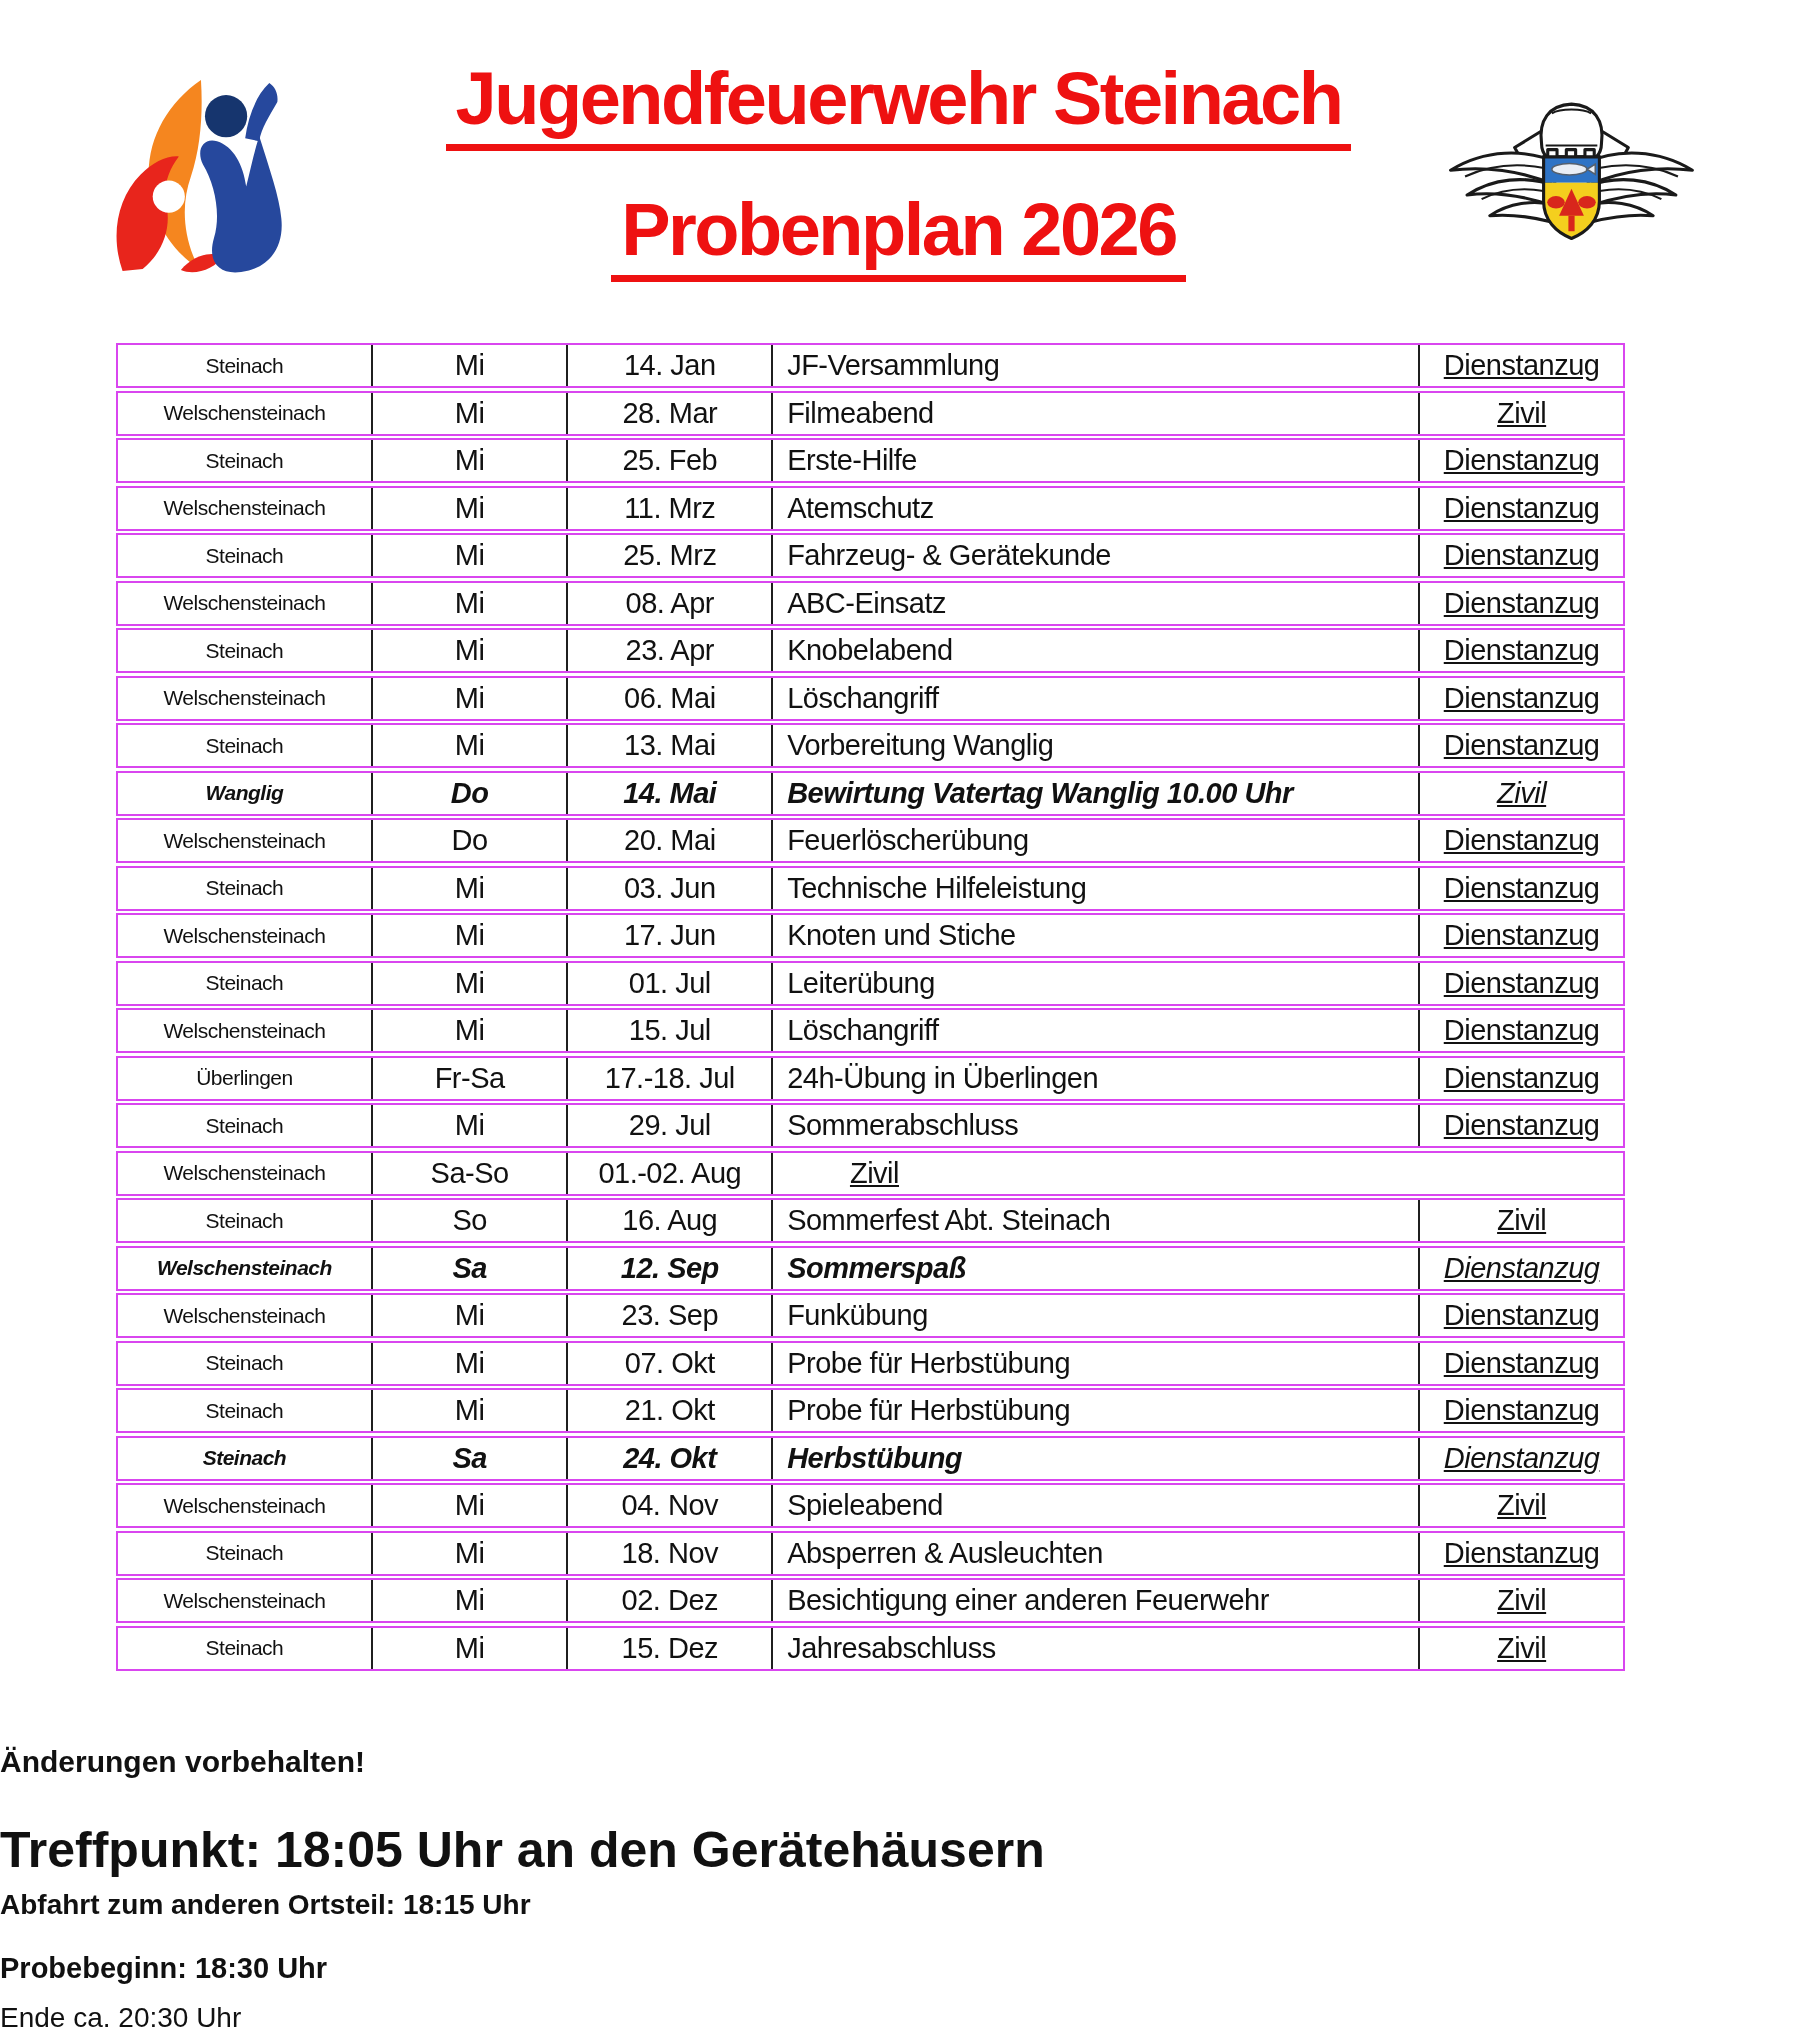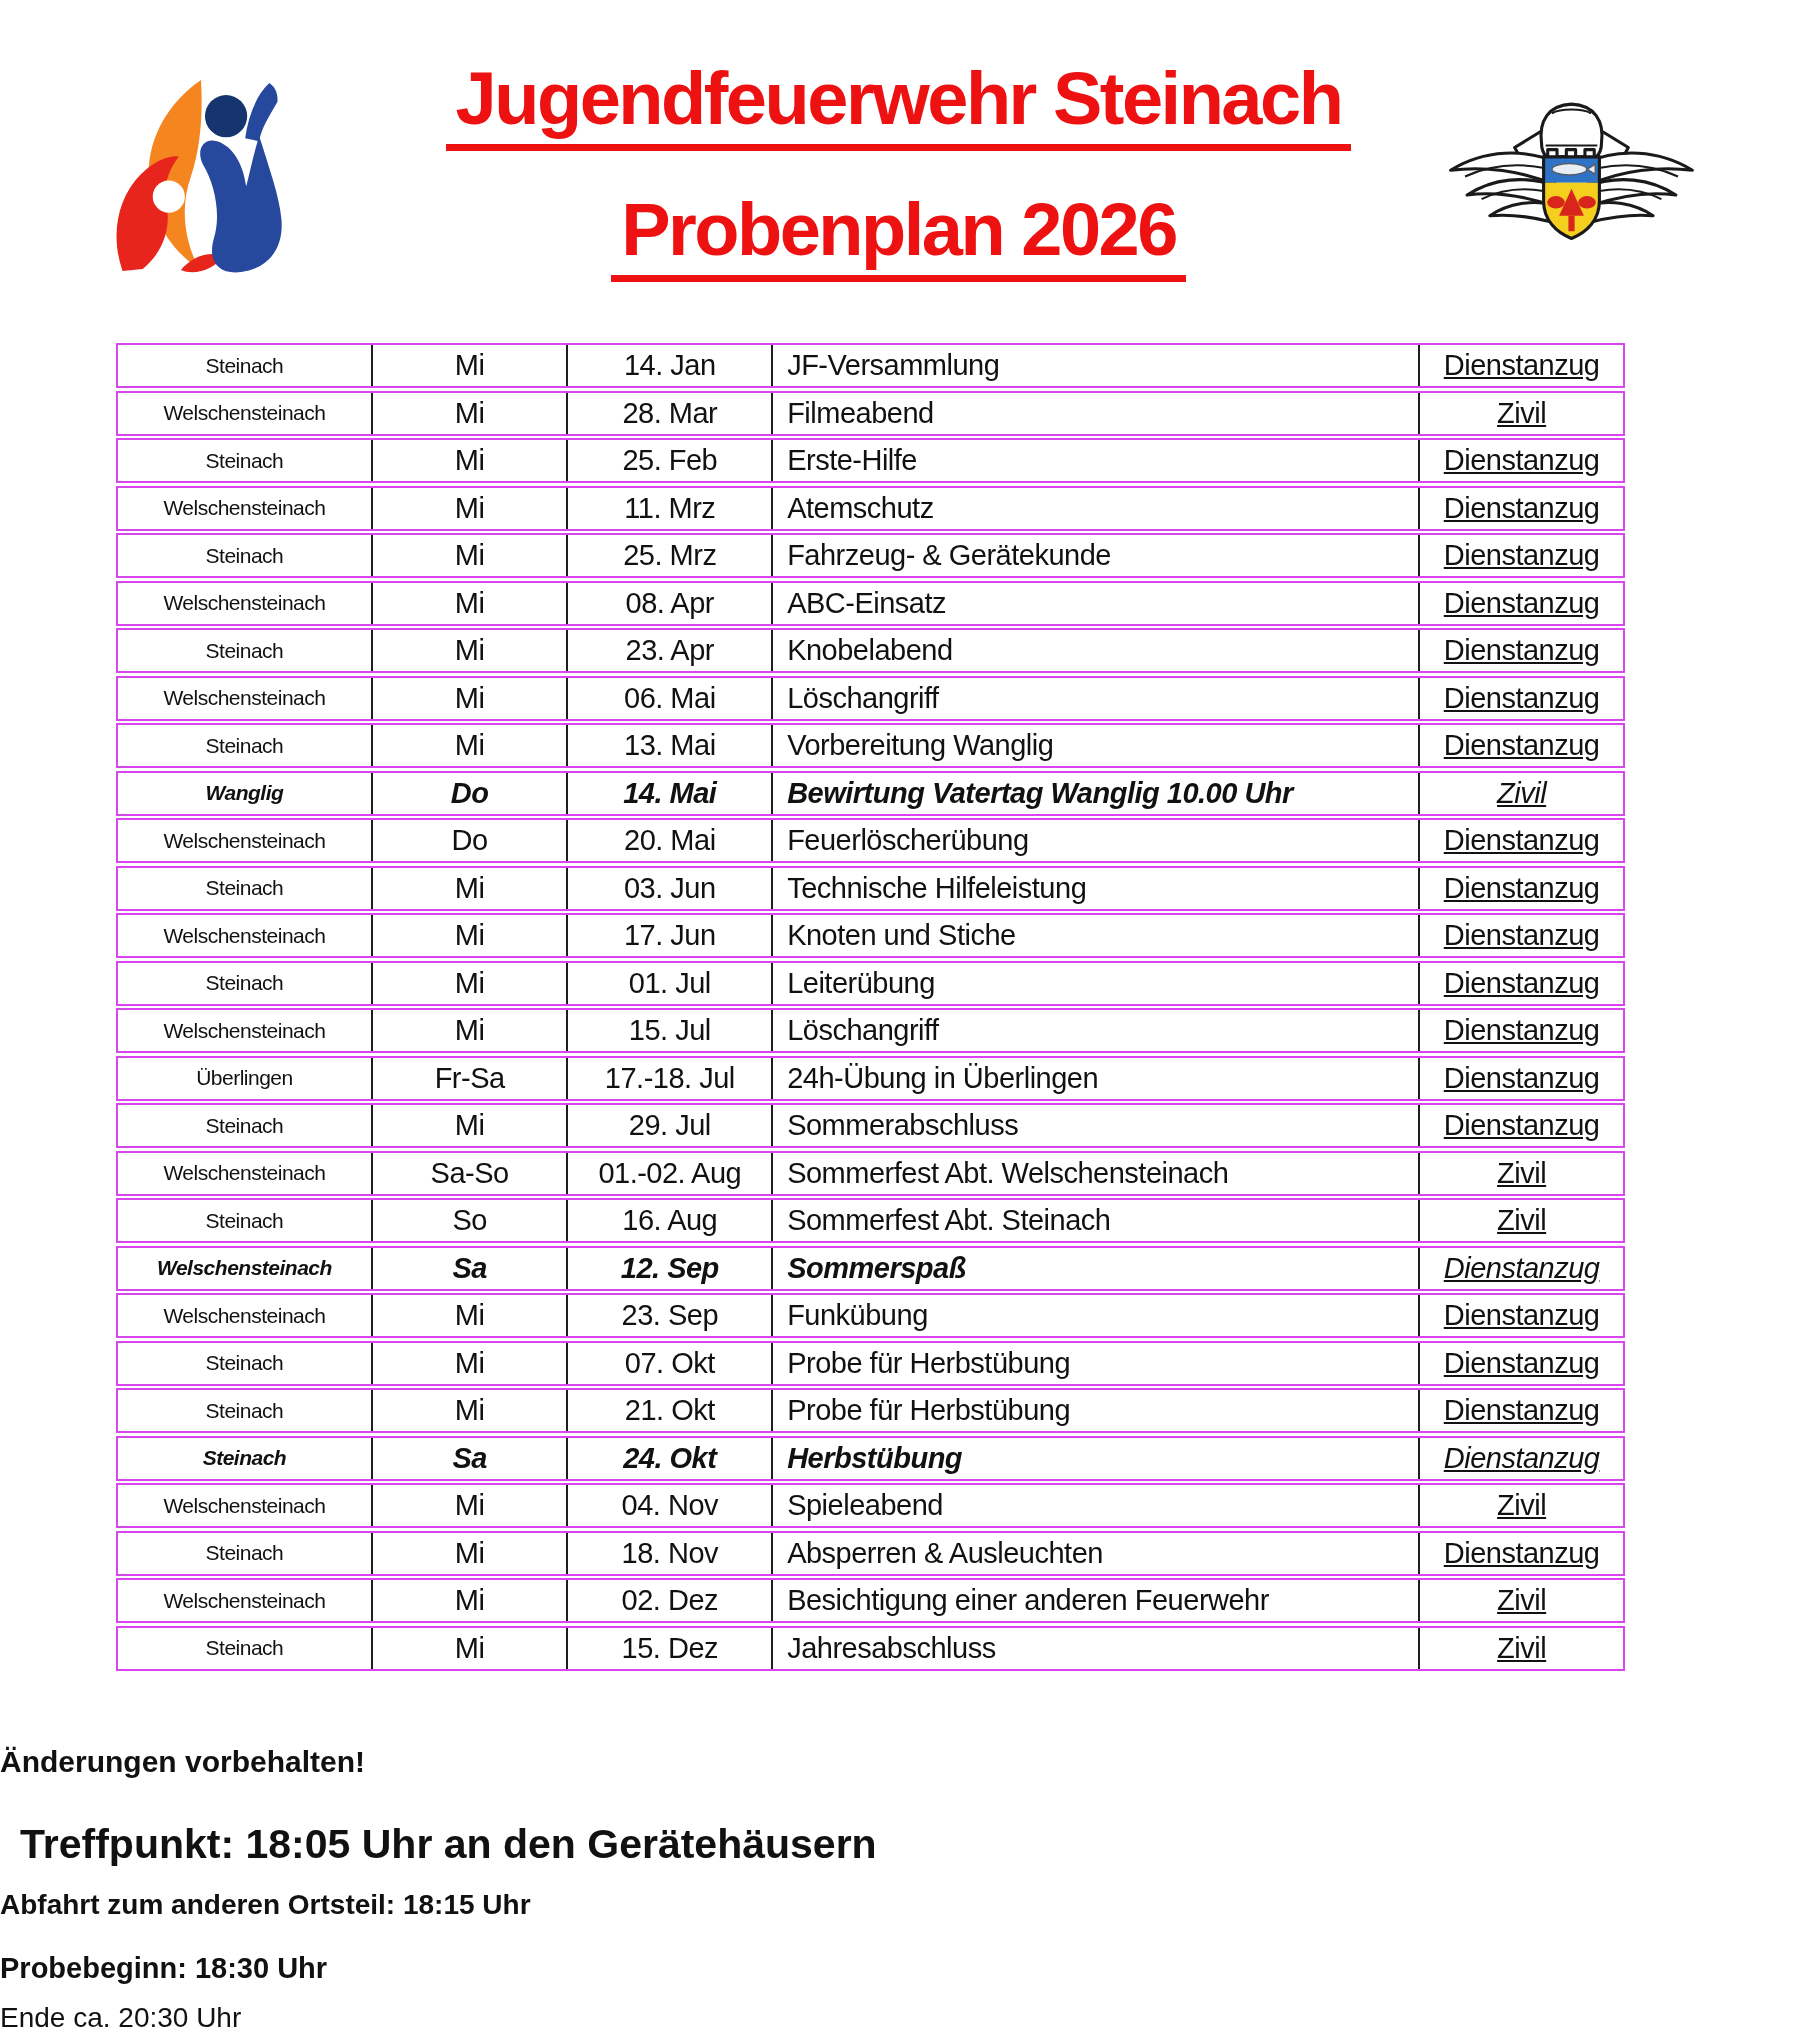--- a/index.html
+++ b/index.html
@@ -50,21 +50,21 @@
   .cell.date{width:13.6%;}
   .cell.event{width:43%;justify-content:flex-start;padding-left:14px;}
   .cell.dress{width:13.6%;text-decoration:underline;}
   .row.highlight .cell{font-style:italic;font-weight:bold;}
   .row.highlight .cell.dress{font-weight:normal;}
   
   .foot{
     position:absolute;left:0;right:0;text-align:left;white-space:nowrap;
   }
   .foot.note{top:1745px;font-size:30px;font-weight:bold;}
-  .foot.meet{top:1821px;font-size:41px;font-weight:bold;margin-left:20px;}
+  .foot.meet{top:1821px;font-size:50px;font-weight:bold;}
   .foot.depart{top:1889px;font-size:28px;font-weight:bold;}
   .foot.start{top:1952px;font-size:29px;font-weight:bold;}
   .foot.end{top:2002px;font-size:28px;}
   
   .lg-orange{fill:var(--logo-orange,#f5861f);}
   .lg-red{fill:var(--logo-red,#e8251c);}
   .lg-blue{fill:var(--logo-blue,#26489d);}
   .lg-navy{fill:var(--logo-navy,#16356e);}
   .em-line{fill:#ffffff;stroke:#1a1a1a;stroke-width:3;stroke-linejoin:round;}
   .em-thin{fill:none;stroke:#1a1a1a;stroke-width:2;}
@@ -254,21 +254,20 @@
         <div class="cell location">Steinach</div>
         <div class="cell day">Mi</div>
         <div class="cell date">29. Jul</div>
         <div class="cell event">Sommerabschluss</div>
         <div class="cell dress">Dienstanzug</div>
       </div>
       <div class="row">
         <div class="cell location">Welschensteinach</div>
         <div class="cell day">Sa-So</div>
         <div class="cell date">01.-02. Aug</div>
-        <div class="cell event">Sommerfest Abt. Welschensteinach</div>
         <div class="cell dress">Zivil</div>
       </div>
       <div class="row">
         <div class="cell location">Steinach</div>
         <div class="cell day">So</div>
         <div class="cell date">16. Aug</div>
         <div class="cell event">Sommerfest Abt. Steinach</div>
         <div class="cell dress">Zivil</div>
       </div>
       <div class="row highlight">

